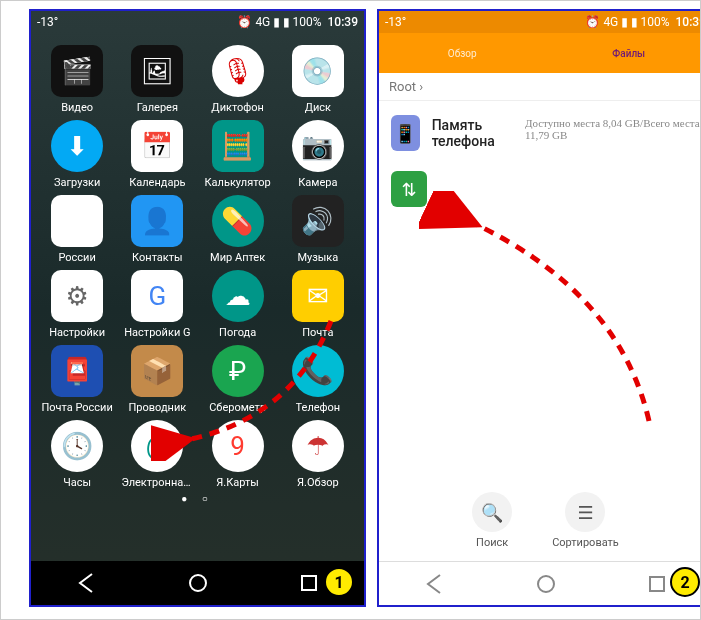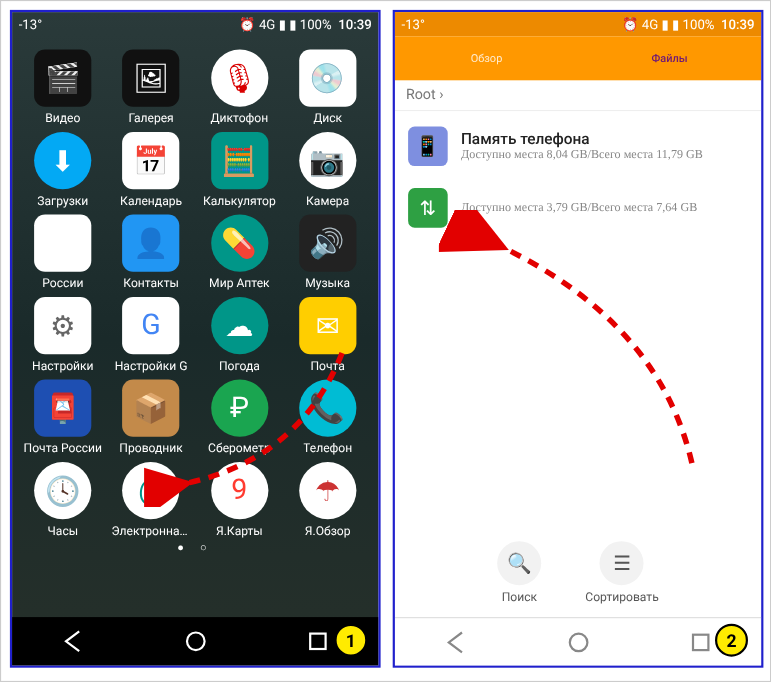--- a/index.html
+++ b/index.html
@@ -1,17 +1,17 @@
 <!DOCTYPE html>
 <html><head>
 <meta charset="utf-8">
 <style>
   * { box-sizing: border-box; margin: 0; padding: 0; }
   body { font-family: Roboto, Arial, sans-serif; background: #fff; width: 701px; height: 620px; position: relative; border: 1px solid #ccc; }
-  .phone { position: absolute; width: 337px; height: 598px; border: 2px solid #2020cc; background: #fff; overflow: hidden; }
+  .phone { position: absolute; width: 337px; height: 598px; border: 2px solid #2020cc; background: #fff; overflow: hidden; margin-left: 20px; }
   .phone1 { left: 8px; top: 8px; background: linear-gradient(180deg,#2a3a3a 0%, #1a2a2a 50%, #26302a 100%); }
   .phone2 { left: 356px; top: 8px; }
 
   .statusbar { height: 22px; width: 100%; color: #fff; font-size: 12px; display: flex; align-items: center; padding: 0 6px; }
   .phone2 .statusbar { color: #fff; background: #ed8a00; }
   .statusbar .sb-left { flex:0 0 auto; }
   .statusbar .sb-spacer { flex:1; }
   .statusbar .sb-icons { display:flex; align-items:center; gap:3px; }
   .statusbar .sb-time { margin-left:6px; font-weight:500; }
 
@@ -55,21 +55,21 @@
   .filetab { flex:1; color:rgba(255,255,255,0.8); display:flex; align-items:center; justify-content:center; font-size:10px; }
   .filetab.active { color:#701a75; font-weight:500; }
 
   .breadcrumb { padding:6px 10px; font-size:13px; color:#777; border-bottom:1px solid #eee; }
 
   .storagelist { padding: 4px 0; }
   .storageitem { display:flex; align-items:center; padding:10px 12px; gap:12px; }
   .storageicon { width:36px; height:36px; border-radius:6px; display:flex; align-items:center; justify-content:center; font-size:18px; color:#fff; }
   .si-phone{background:#7e8fe0;}
   .si-usb{background:#2ea043;}
-  .storagetext { display:flex; flex-direction:column; }
+  .storagetext { display:flex; }
   .storagetitle { font-size:14px; color:#222; font-weight:500; }
   .storagesub { font-size:11px; color:#888;font-family:Liberation Serif, serif; }
 
   .bottomactions { position:absolute; bottom:56px; left:0; right:0; display:flex; justify-content:center; gap:40px; }
   .ba { display:flex; flex-direction:column; align-items:center; font-size:11px; color:#555; }
   .ba .circ{ width:40px; height:40px; border-radius:50%; background:#f2f2f2; display:flex; align-items:center; justify-content:center; margin-bottom:4px; font-size:18px; }
 
   .stepbadge { position:absolute; width:30px; height:30px; border-radius:50%; background:#ffeb00; border:2px solid #000; color:#000; display:flex; align-items:center; justify-content:center; font-weight:bold; font-size:16px; }
   .phone1 .stepbadge { right:10px; bottom:8px; }
   .phone2 .stepbadge { right:12px; bottom:8px; }
@@ -249,21 +249,20 @@
       <div class="storageitem">
         <div class="storageicon si-phone">📱</div>
         <div class="storagetext">
           <div class="storagetitle">Память телефона</div>
           <div class="storagesub">Доступно места 8,04 GB/Всего места 11,79 GB</div>
         </div>
       </div>
       <div class="storageitem">
         <div class="storageicon si-usb">⇅</div>
         <div class="storagetext">
-          <div class="storagesub">Доступно места 3,79 GB/Всего места 7,64 GB</div>
         </div>
       </div>
     </div>
 
   <svg class="arrow" style="left:40px; top:180px;" width="260" height="260">
     <defs>
       <marker id="ah2" markerWidth="12" markerHeight="12" refX="3" refY="6" orient="auto">
         <path d="M12,0 L0,6 L12,12 Z" fill="#e20000"></path>
       </marker>
     </defs>

